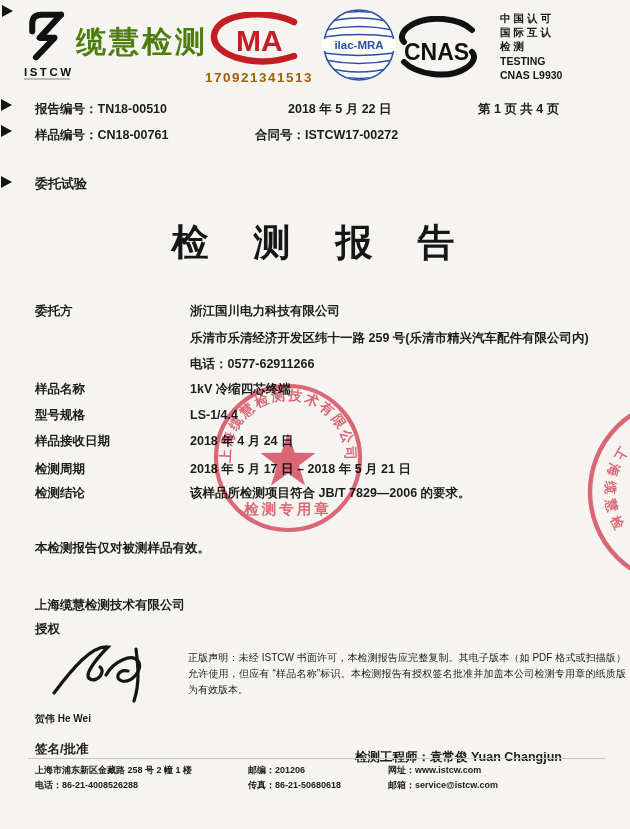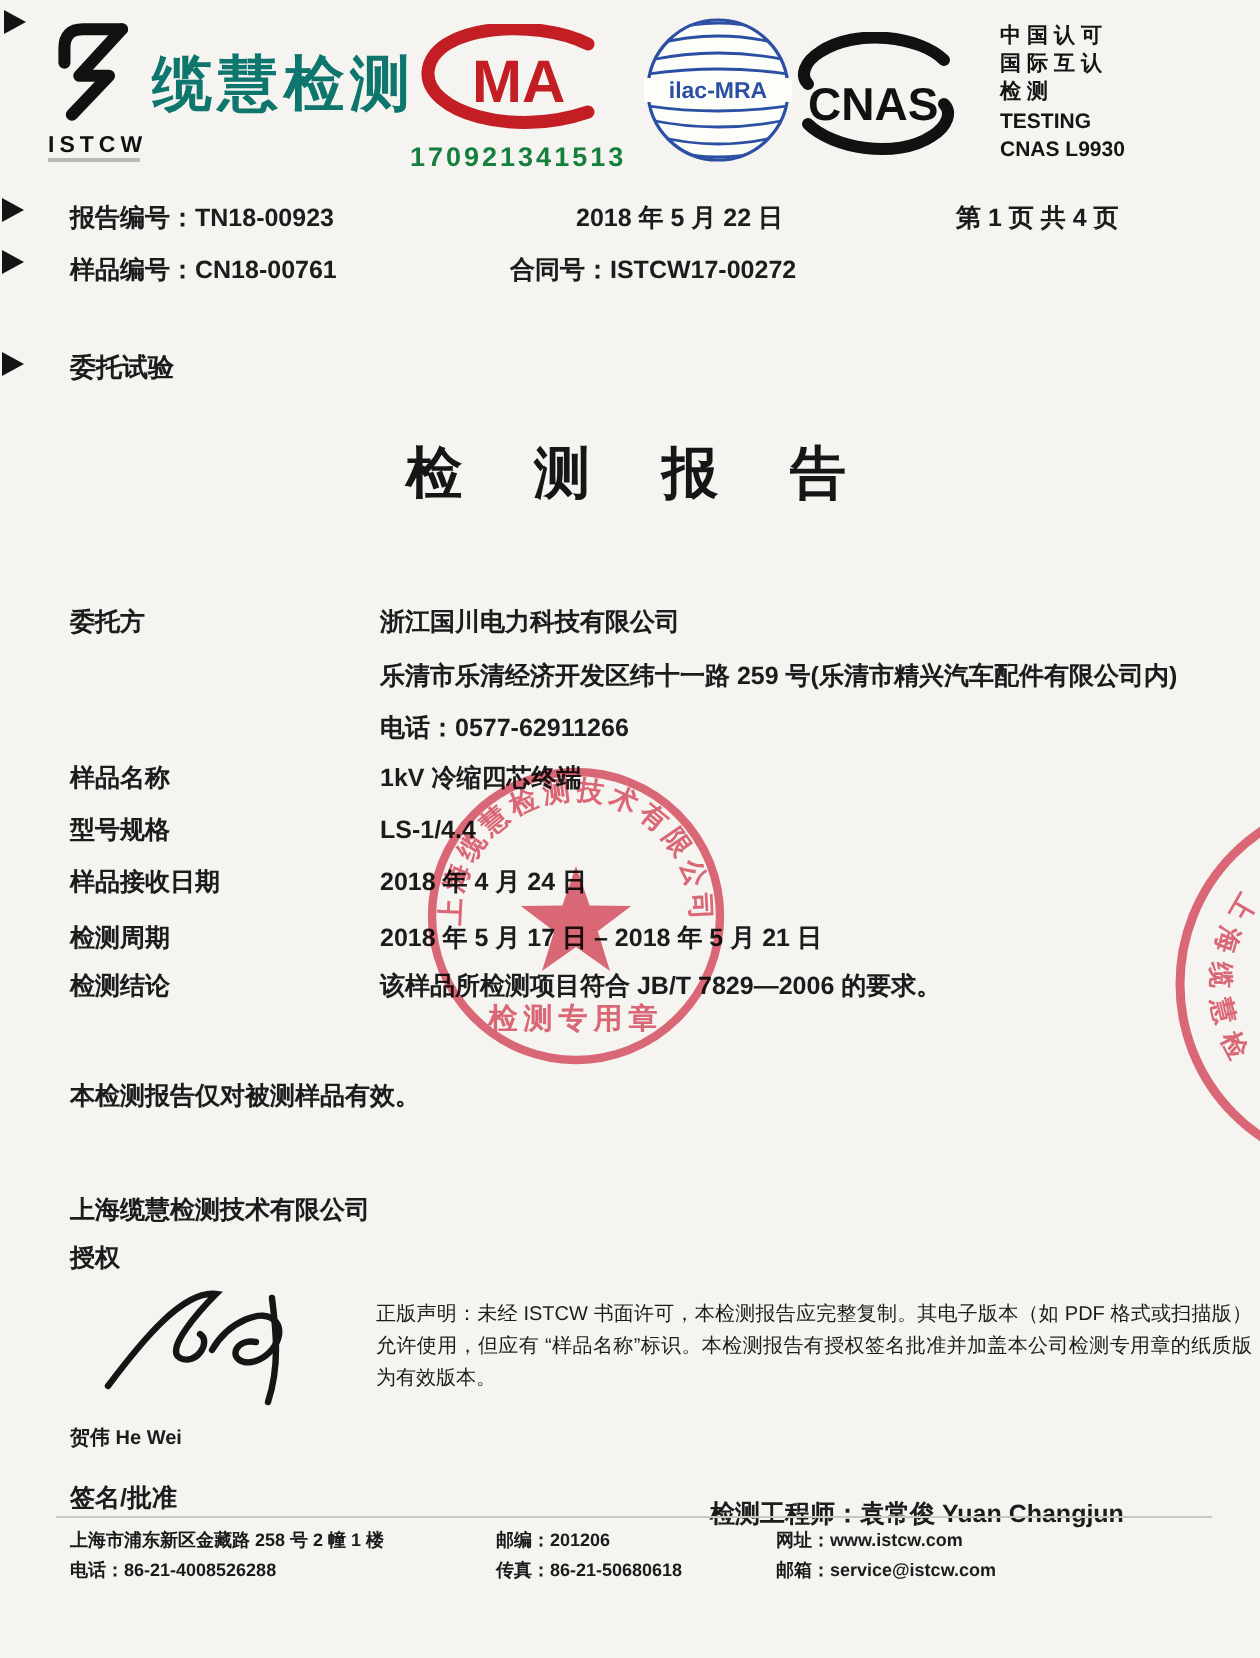--- a/index.html
+++ b/index.html
@@ -3,30 +3,30 @@
 <meta charset="utf-8">
 <style>
   html,body{margin:0;padding:0;}
   body{width:630px;height:829px;background:#e9e8e4;font-family:"Liberation Sans",sans-serif;}
   .page{position:relative;width:630px;height:829px;background:#f5f4f0;overflow:hidden;color:#1c1c1c;}
   .abs{position:absolute;}
   .b{font-weight:700;}
   
   .tri{position:absolute;width:0;height:0;border-style:solid;border-color:transparent;border-left-color:#141414;}
   
-  .brandname{font-size:30px;font-weight:900;letter-spacing:3px;color:#0f766e;}
+  .brandname{font-size:30px;font-weight:900;letter-spacing:3px;color:#4d7c0f;}
   .logotype{font-size:11.5px;font-weight:800;letter-spacing:2.5px;color:#101010;}
   .slogan-bar{width:46px;height:2px;background:#9a9a97;opacity:.65;}
-  .cma-number{color:#15803d;font-size:13.5px;font-weight:800;letter-spacing:1.5px;}
+  .cma-number{color:#a16207;font-size:13.5px;font-weight:800;letter-spacing:1.5px;}
   .accred{font-size:10.5px;line-height:14px;font-weight:700;color:#151515;}
   .accred .cjk{font-family:"Liberation Serif",serif;letter-spacing:3px;}
   
   .meta{font-size:12.5px;font-weight:700;white-space:nowrap;}
   
-  .doc-title{left:0;right:0;text-align:center;font-size:28px;font-weight:800;letter-spacing:4px;font-family:"Liberation Serif",serif;color:#161616;}
+  .doc-title{left:0;right:0;text-align:center;font-size:37px;font-weight:800;letter-spacing:4px;font-family:"Liberation Serif",serif;color:#161616;}
   
   .frow{position:absolute;left:35px;font-size:12.5px;font-weight:700;white-space:nowrap;}
   .flabel{display:inline-block;width:155px;}
   
   .stamp{mix-blend-mode:multiply;opacity:.84;}
   
   .smalltxt{font-size:10px;line-height:16px;color:#1c1c1c;}
   .footer-line{position:absolute;left:28px;right:24px;top:758px;border-top:1px solid #c9c7c2;}
   .foot{font-size:9px;font-weight:700;white-space:nowrap;color:#1b1b1b;}
 </style>
@@ -91,21 +91,21 @@
   </div>
 
   <div class="abs accred" style="left:500px;top:12px;">
     <div class="cjk">中国认可</div>
     <div class="cjk">国际互认</div>
     <div class="cjk">检测</div>
     <div>TESTING</div>
     <div>CNAS L9930</div>
   </div>
 
-  <div class="abs meta" style="left:35px;top:101px;">报告编号：TN18-00923</div>
+  <div class="abs meta" style="left:35px;top:101px;">报告编号：TN18-00510</div>
   <div class="abs meta" style="left:288px;top:101px;">2018 年 5 月 22 日</div>
   <div class="abs meta" style="left:478px;top:101px;">第 1 页 共 4 页</div>
   <div class="abs meta" style="left:35px;top:127px;">样品编号：CN18-00761</div>
   <div class="abs meta" style="left:255px;top:127px;">合同号：ISTCW17-00272</div>
   <div class="abs meta" style="left:35px;top:175px;font-size:13px;">委托试验</div>
 
   <div class="abs doc-title" style="top:218px;">检　测　报　告</div>
 
   <div class="frow" style="top:303px;"><span class="flabel">委托方</span><span class="fvalue">浙江国川电力科技有限公司</span></div>
   <div class="frow" style="top:330px;"><span class="flabel"></span><span class="fvalue">乐清市乐清经济开发区纬十一路 259 号(乐清市精兴汽车配件有限公司内)</span></div>

